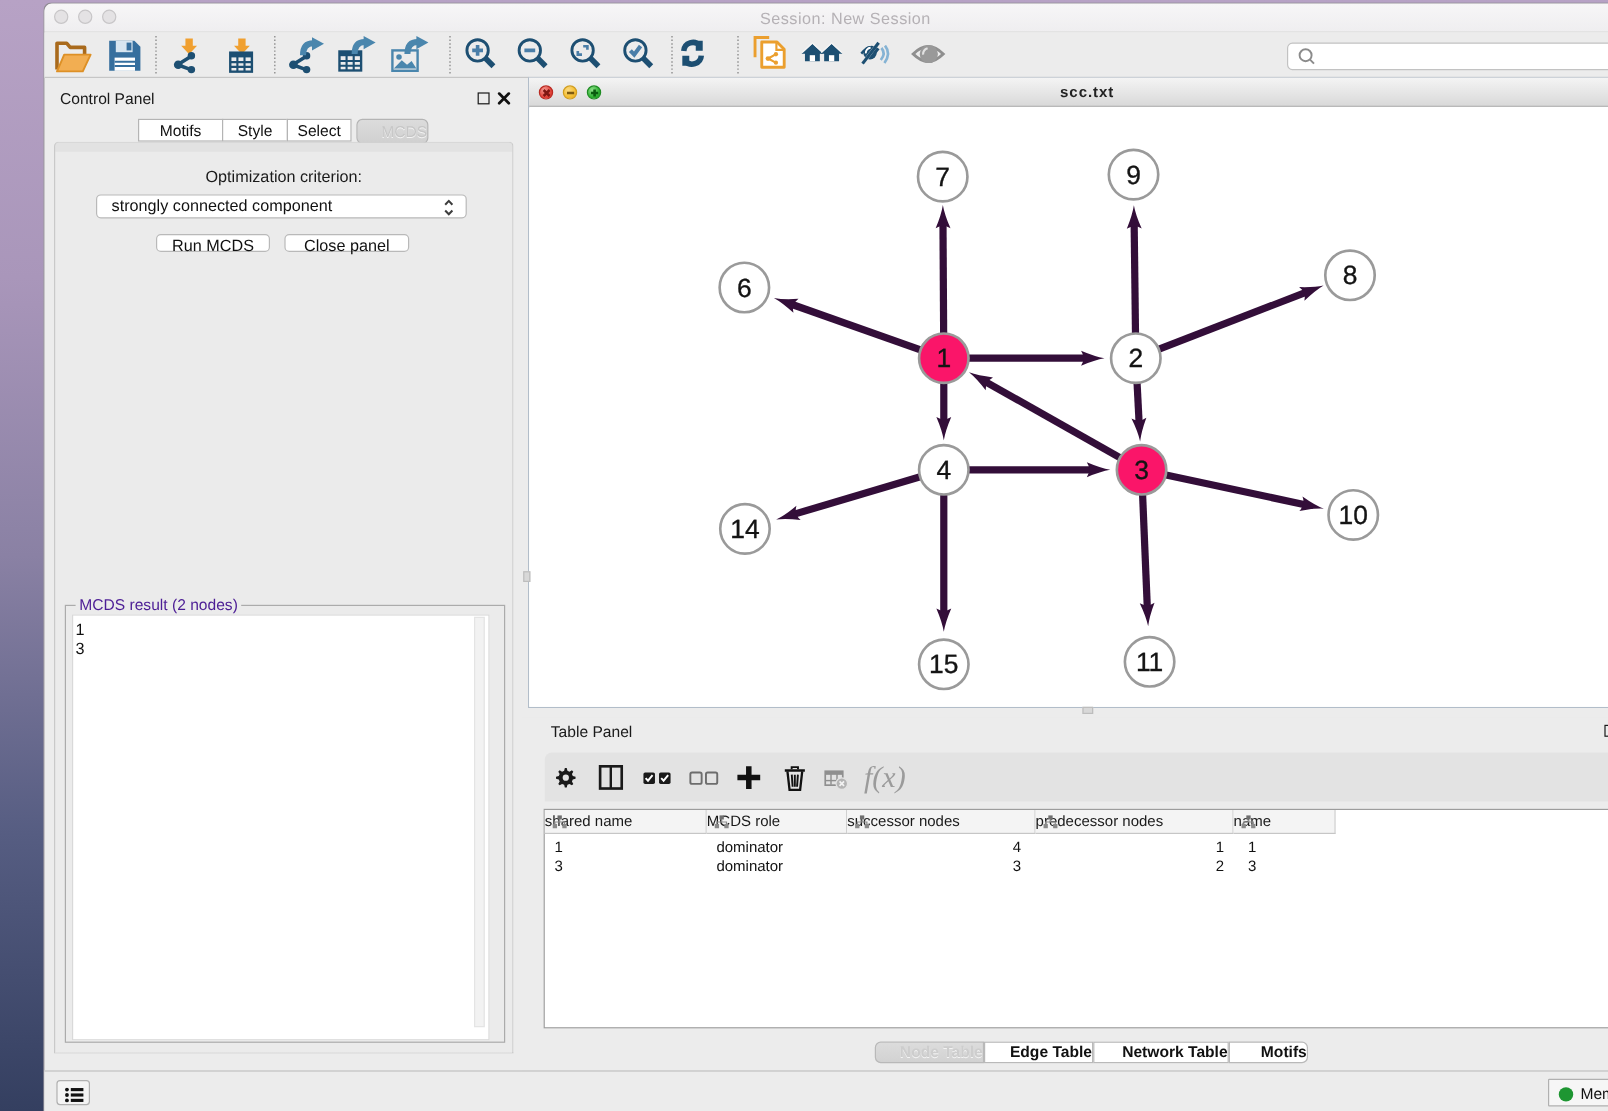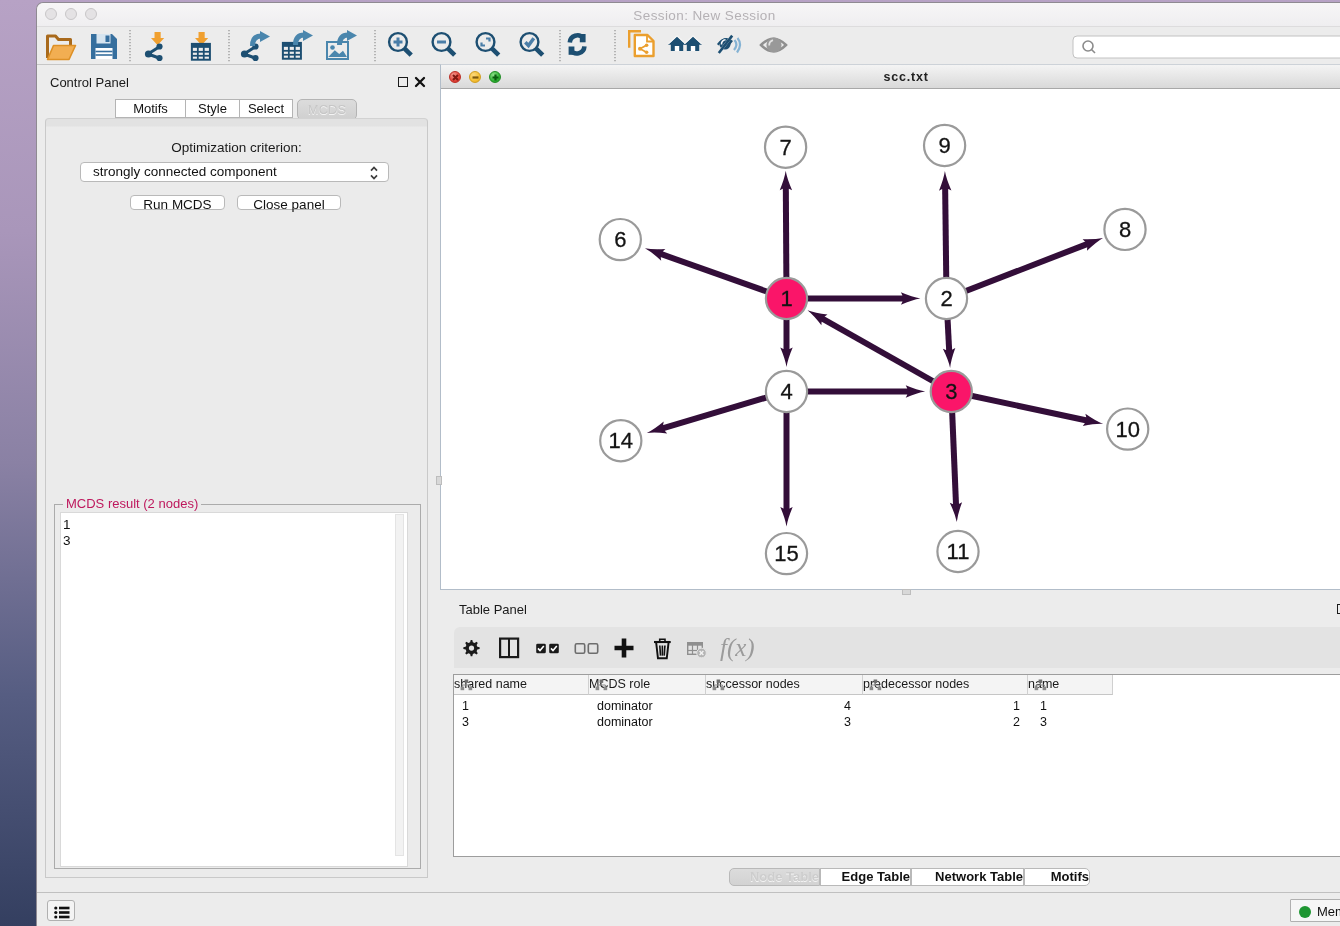--- a/index.html
+++ b/index.html
@@ -22,36 +22,36 @@
 .toolbar { position:absolute; left:0; top:24px; width:100%; height:38px;
   background:#ececec; border-bottom:1px solid #c6c6c6; }
 
 .cpanel-head { position:absolute; left:0; top:63px; width:397px; height:34px; }
 .phead-txt { font-size:13px; color:#1a1a1a; }
 .float-ico { width:10px; height:10px; border:1.5px solid #1a1a1a; display:inline-block; }
 .tabs-row { position:absolute; top:96px; left:0; width:397px; height:20px; }
 .tabseg { position:absolute; height:19px; background:#fff; border:1px solid #b4b4b4;
   font-size:13px; text-align:center; line-height:17px; color:#111; }
 .tab-mcds { position:absolute; height:21px; background:linear-gradient(#dcdcdc,#d0d0d0);
-  border:1px solid #b4b4b4; border-radius:5px; font-size:13px; text-align:center;
+  border:1px solid #b4b4b4; border-radius:5px; font-size:13px; text-align:right;
   line-height:19px; color:#c6c6c6; text-shadow:0 1px 0 #f4f4f4; }
 .cp-content { position:absolute; left:8px; top:115px; width:383px; height:760px;
   background:linear-gradient(#e2e2e2 0px,#e2e2e2 7px,#ebebeb 8px,#ebebeb 100%);
   border:1px solid #c9c9c9; border-top:1px solid #d2d2d2; border-radius:4px 4px 0 0; }
 .opt-label { position:absolute; top:21px; left:0; width:100%; text-align:center;
   font-size:13.5px; color:#1a1a1a; }
 .dropdown { position:absolute; left:34px; top:43px; width:309px; height:20px;
   background:#fff; border:1px solid #b9b9b9; border-radius:4px;
   font-size:13.5px; line-height:18px; padding-left:12px; color:#111; }
 .btn { position:absolute; height:15px; background:#fff; border:1px solid #b9b9b9;
   border-radius:4px; font-size:13.5px; text-align:center; line-height:17px; color:#111; }
 .groupbox { position:absolute; left:8px; top:385px; width:367px; height:365px;
   border:1px solid #ababab; }
 .gb-label { position:absolute; left:8px; top:-9px; background:#ebebeb;
-  font-size:13px; padding:0 3px; color:#be185d; }
+  font-size:13px; padding:0 3px; color:#4c1d95; }
 .gb-list { position:absolute; left:5px; top:7px; right:12px; bottom:1px;
   background:#fff; border:1px solid #d9d9d9; font-size:13.5px; color:#111; }
 .gb-scroll { position:absolute; right:3px; top:1px; bottom:10px; width:9px;
   background:#f2f2f2; border:1px solid #e4e4e4; }
 
 .netframe { position:absolute; left:403px; top:61px; width:932px; height:526px;
   border:1px solid #b2bdc9; border-top-color:#cdd2d8; background:#fff; }
 .net-titlebar { position:absolute; left:0; top:0; width:100%; height:24px;
   background:linear-gradient(#f4f4f4,#d9d9d9); border-bottom:1px solid #a8a8a8; }
 .traffic { position:absolute; top:6px; width:12px; height:12px; border-radius:50%; }

